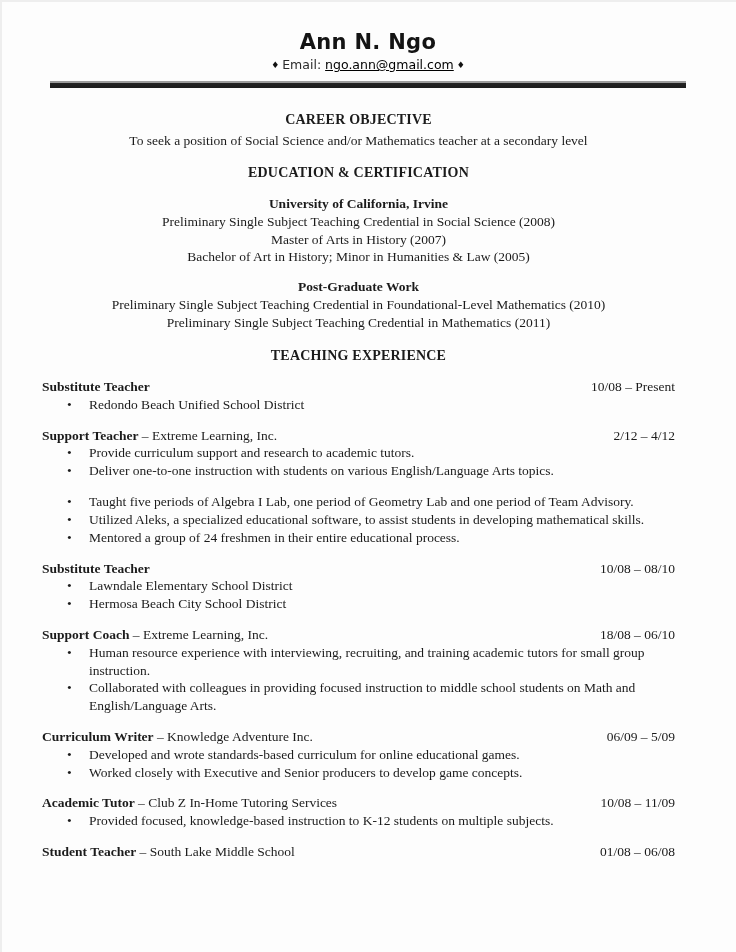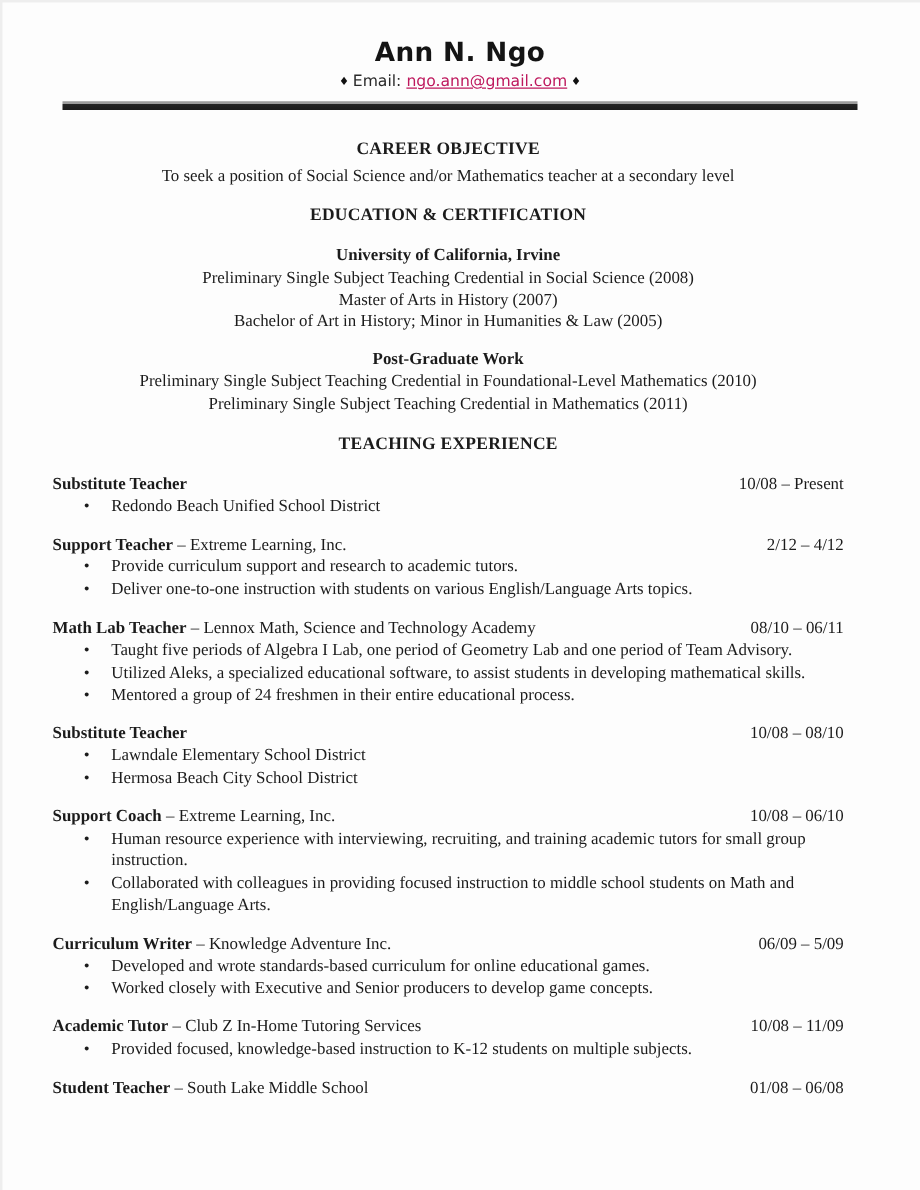--- a/index.html
+++ b/index.html
@@ -27,21 +27,21 @@
     color: #141414;
     letter-spacing: 0.3px;
     line-height: 1.15;
   }
   .email-line {
     margin-top: 3px;
     font-size: 12.5px;
     color: #2a2a2a;
   }
   .diamond { font-size: 9px; vertical-align: 1px; color: #111; padding: 0 3px; }
-  .email-link { color: #be185d; text-decoration: underline; cursor: pointer; }
+  .email-link { color: #000000; text-decoration: underline; cursor: pointer; }
 
   .rule {
     height: 7px;
     margin: 9px 50px 0 50px;
     background: linear-gradient(to bottom, #9c9c9c 0%, #9c9c9c 30%, #242424 32%, #1c1c1c 100%);
   }
 
   
   .content {
     margin: 0 61px 0 42px;
@@ -141,24 +141,20 @@
           <div><span class="job-title">Support Teacher</span> <span>– Extreme Learning, Inc.</span></div>
           <div class="job-dates">2/12 – 4/12</div>
         </div>
         <ul class="bullets">
           <li>Provide curriculum support and research to academic tutors.</li>
           <li>Deliver one-to-one instruction with students on various English/Language Arts topics.</li>
         </ul>
       </div>
 
       <div class="job">
-        <div class="job-header">
-          <div><span class="job-title">Math Lab Teacher</span> <span>– Lennox Math, Science and Technology Academy</span></div>
-          <div class="job-dates">08/10 – 06/11</div>
-        </div>
         <ul class="bullets">
           <li>Taught five periods of Algebra I Lab, one period of Geometry Lab and one period of Team Advisory.</li>
           <li>Utilized Aleks, a specialized educational software, to assist students in developing mathematical skills.</li>
           <li>Mentored a group of 24 freshmen in their entire educational process.</li>
         </ul>
       </div>
 
       <div class="job">
         <div class="job-header">
           <div><span class="job-title">Substitute Teacher</span> <span></span></div>
@@ -166,21 +162,21 @@
         </div>
         <ul class="bullets">
           <li>Lawndale Elementary School District</li>
           <li>Hermosa Beach City School District</li>
         </ul>
       </div>
 
       <div class="job">
         <div class="job-header">
           <div><span class="job-title">Support Coach</span> <span>– Extreme Learning, Inc.</span></div>
-          <div class="job-dates">10/08 – 06/10</div>
+          <div class="job-dates">18/08 – 06/10</div>
         </div>
         <ul class="bullets">
           <li>Human resource experience with interviewing, recruiting, and training academic tutors for small group instruction.</li>
           <li>Collaborated with colleagues in providing focused instruction to middle school students on Math and English/Language Arts.</li>
         </ul>
       </div>
 
       <div class="job">
         <div class="job-header">
           <div><span class="job-title">Curriculum Writer</span> <span>– Knowledge Adventure Inc.</span></div>

